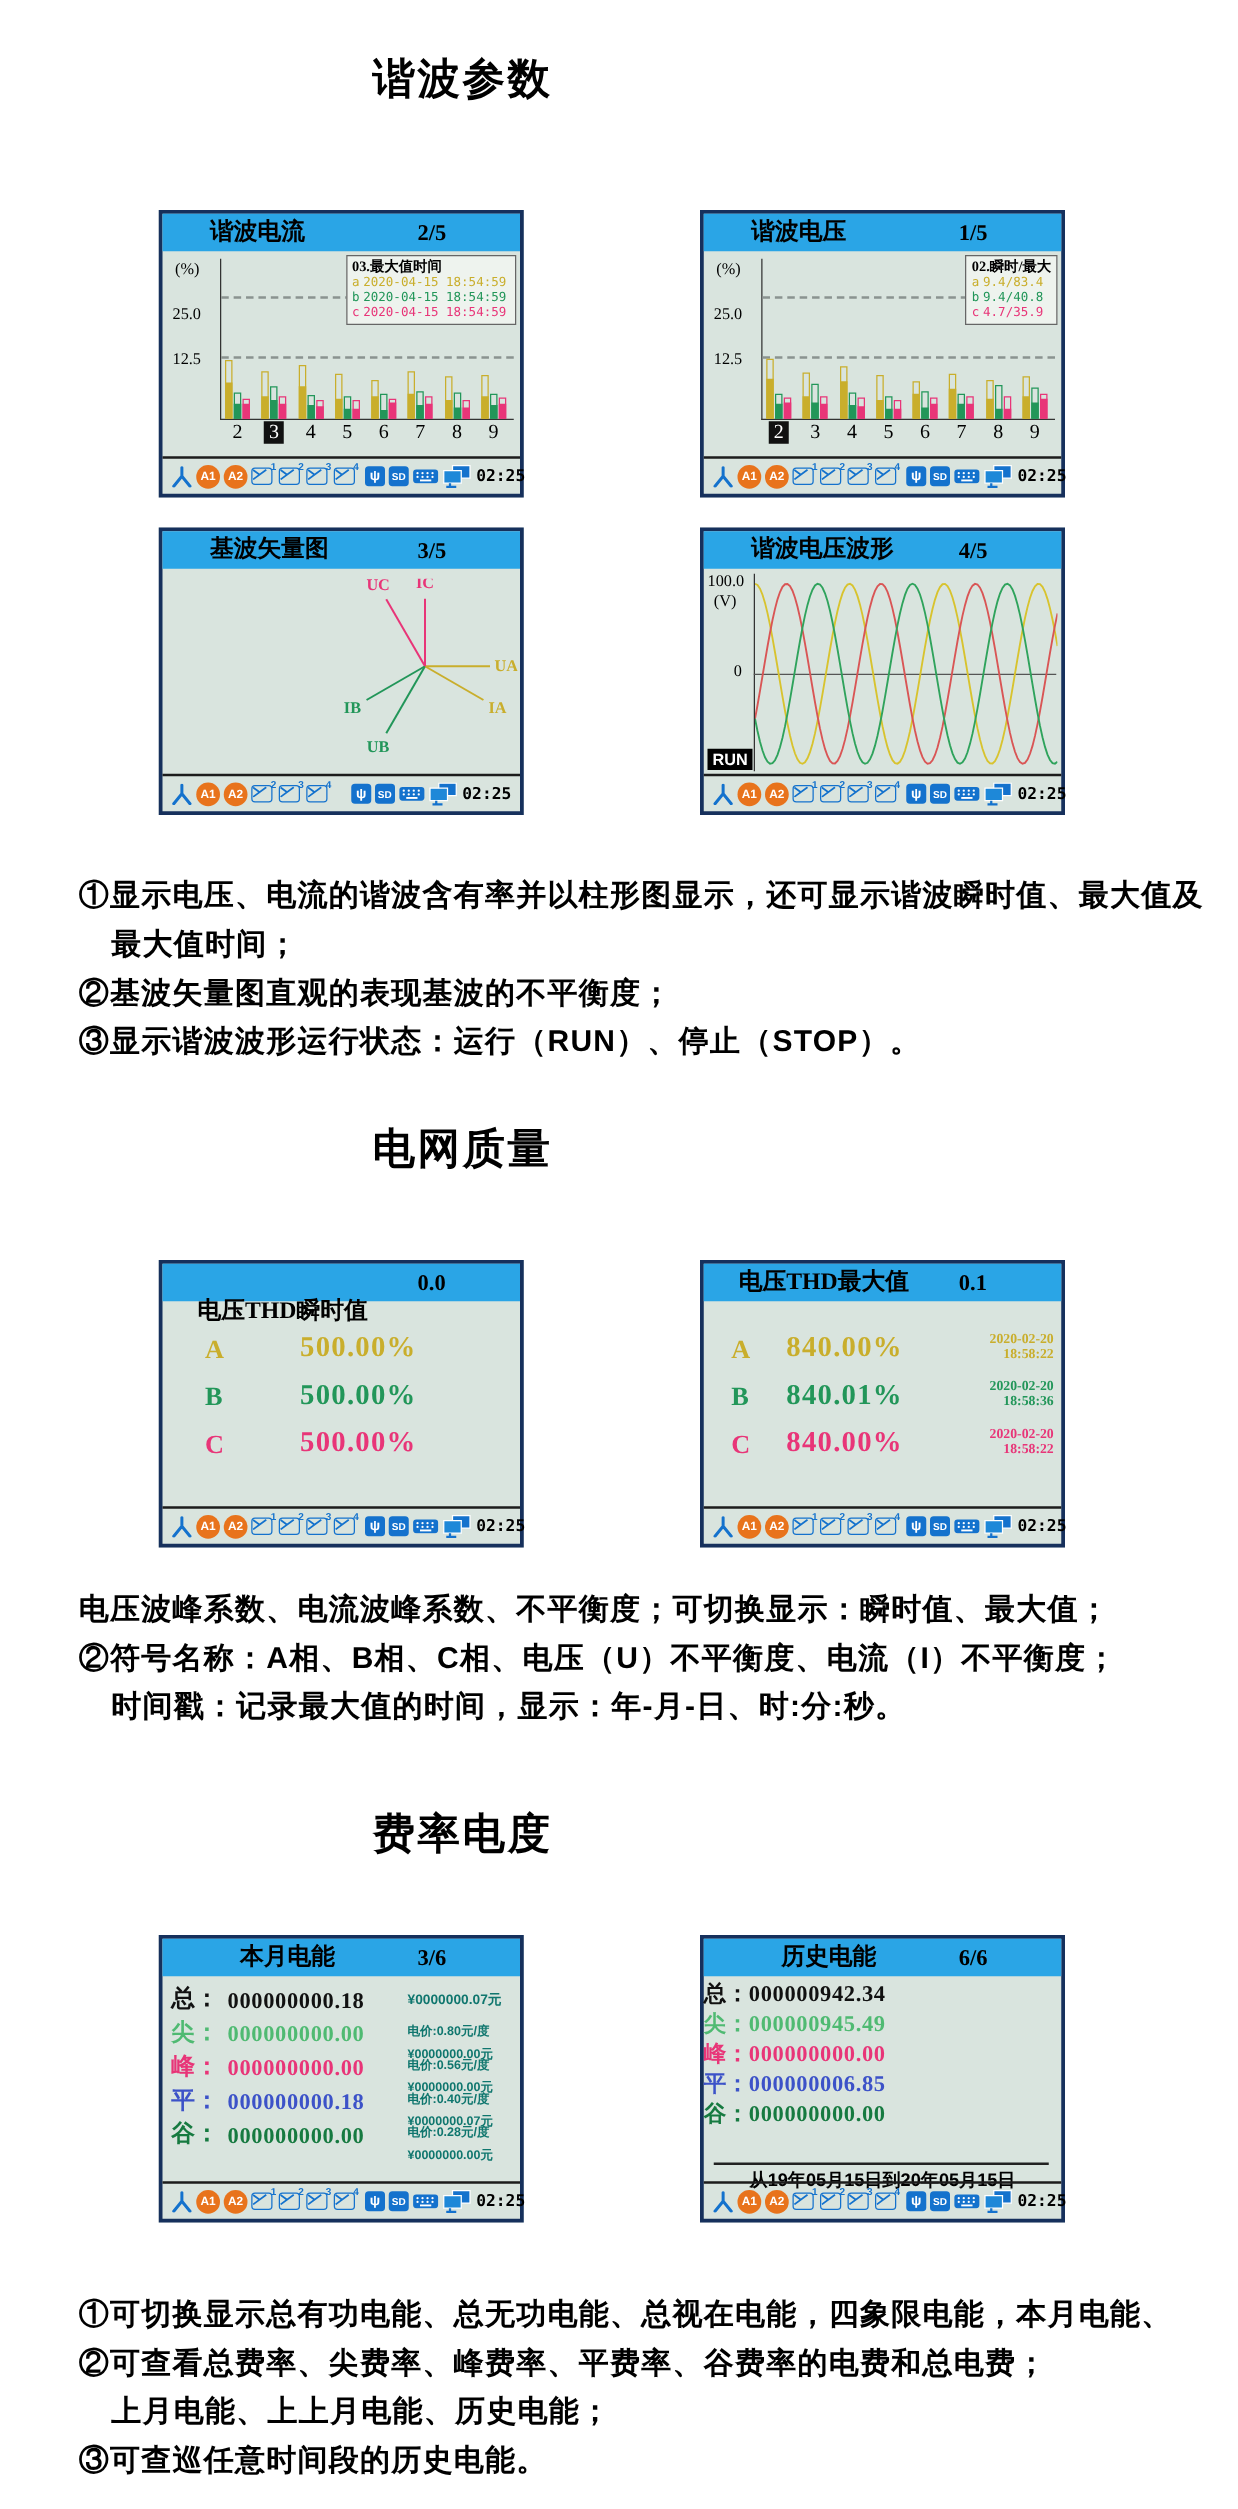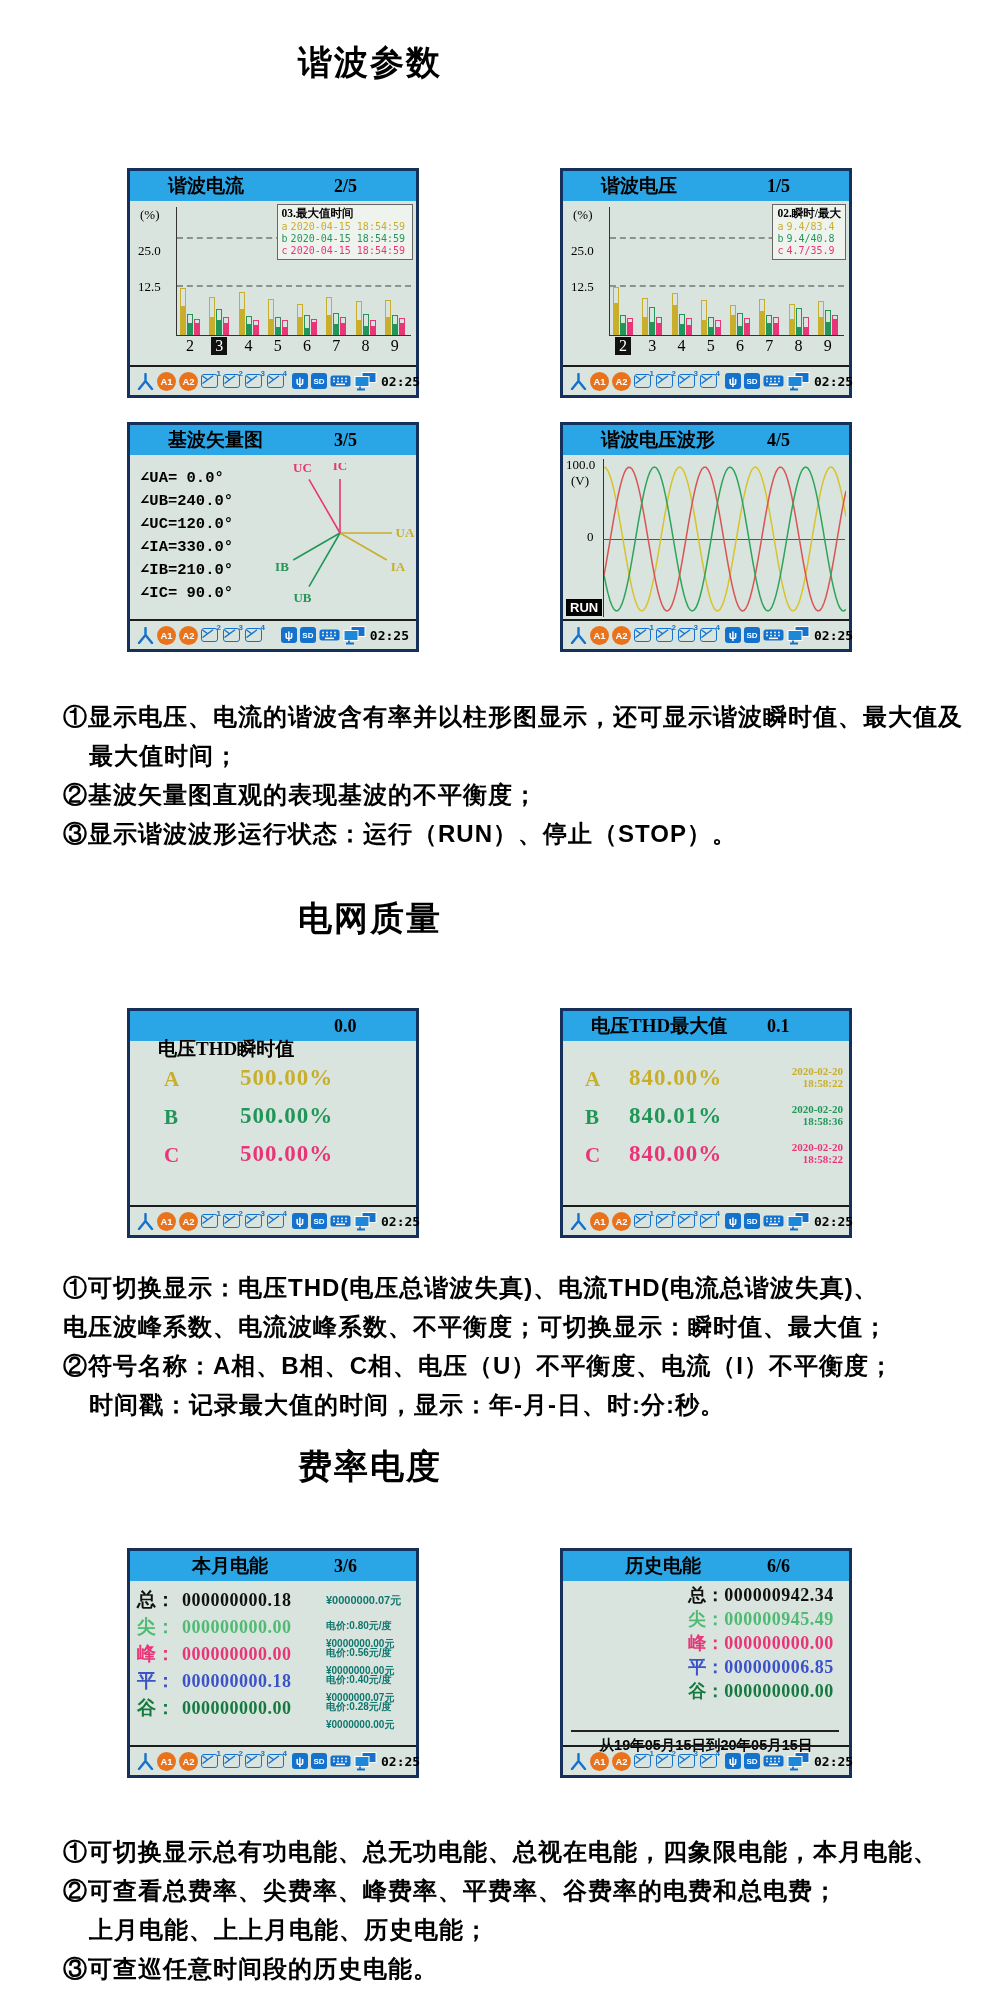--- a/index.html
+++ b/index.html
@@ -76,21 +76,21 @@
   .erow{position:absolute;left:0;width:286px;height:26px;}
   .elabel{position:absolute;left:7px;font-size:19px;font-weight:bold;line-height:26px;}
   .evalue{position:absolute;left:52px;font-family:"Liberation Serif",serif;font-size:18px;
           font-weight:600;line-height:26px;letter-spacing:0.5px;}
   .eprices{position:absolute;left:196px;top:1px;width:88px;color:#0f766e;font-weight:bold;}
   .eprices .pr{font-size:10px;line-height:11px;white-space:nowrap;}
   .eprices .am{font-size:10px;line-height:11px;white-space:nowrap;}
   .eprices.only .am{font-size:11px;line-height:24px;}
   .c-total{color:#111;} .c-sharp{color:#4fba72;} .c-peak{color:#e83578;}
   .c-flat{color:#3c52c8;} .c-valley{color:#167a40;}
-  .hrow{position:absolute;left:0;width:316px;text-align:center;line-height:24px;white-space:nowrap;margin-left:40px;}
+  .hrow{position:absolute;left:0;width:316px;line-height:24px;white-space:nowrap;}
   .hrow .hl{font-size:18px;font-weight:bold;}
   .hrow .hv{font-family:"Liberation Serif",serif;font-size:18px;font-weight:600;letter-spacing:0.5px;}
   .hsep{position:absolute;left:8px;top:149px;width:268px;border-top:2px solid #222;}
   .hrange{position:absolute;left:0;top:152px;width:286px;text-align:center;font-size:14.5px;
           font-weight:bold;line-height:24px;}
 </style>
 </head>
 <body>
 
 <div class="page">
@@ -360,28 +360,20 @@
         <span class="sbtime">02:25</span>
       </div>
   </div>
 
   <div class="screen" style="left:127px;top:422px;">
     <div class="titlebar">
       <span class="ttl">基波矢量图</span>
       <span class="pg">3/5</span>
     </div>
     <div class="body">
-      <div class="anglelist">
-        <div>∠UA=  0.0°</div>
-        <div>∠UB=240.0°</div>
-        <div>∠UC=120.0°</div>
-        <div>∠IA=330.0°</div>
-        <div>∠IB=210.0°</div>
-        <div>∠IC= 90.0°</div>
-      </div>
       <svg class="vecsvg" id="vector-svg" width="146" height="150">
           <line x1="72" y1="70" x2="124" y2="70" stroke="#c9ae2c" stroke-width="1.6"></line>
           <text x="137" y="74" fill="#c9ae2c" font-size="13" font-weight="bold" text-anchor="middle" font-family="Liberation Serif, serif">UA</text>
           <line x1="72" y1="70" x2="40.99999999999997" y2="123.69357503463519" stroke="#229659" stroke-width="1.6"></line>
           <text x="34.499999999999964" y="138.95190528383287" fill="#229659" font-size="13" font-weight="bold" text-anchor="middle" font-family="Liberation Serif, serif">UB</text>
           <line x1="72" y1="70" x2="41.000000000000014" y2="16.306424965364798" stroke="#e83578" stroke-width="1.6"></line>
           <text x="34.500000000000014" y="9.0480947161671" fill="#e83578" font-size="13" font-weight="bold" text-anchor="middle" font-family="Liberation Serif, serif">UC</text>
           <line x1="72" y1="70" x2="118.76537180435967" y2="97.00000000000003" stroke="#c9ae2c" stroke-width="1.6"></line>
           <text x="130.02370205355737" y="107.50000000000003" fill="#c9ae2c" font-size="13" font-weight="bold" text-anchor="middle" font-family="Liberation Serif, serif">IA</text>
           <line x1="72" y1="70" x2="25.23462819564032" y2="97" stroke="#229659" stroke-width="1.6"></line>
@@ -650,21 +642,20 @@
         <svg width="24" height="19" viewBox="0 0 24 19" style="flex: 0 0 auto;">
           <rect x="8" y="0.5" width="14" height="10" fill="#1472cd" stroke="#fff" stroke-width="1"></rect>
           <rect x="1" y="4.5" width="14" height="10" fill="#1e88d8" stroke="#fff" stroke-width="1"></rect>
           <path d="M6 14.5 L6 17 M3 17.5 L11 17.5" stroke="#1472cd" stroke-width="1.8" fill="none"></path>
         </svg>
         <span class="sbtime">02:25</span>
       </div>
   </div>
 
   <div class="descblock" style="top:1268px;">
-    <div class="dline">①可切换显示：电压THD(电压总谐波失真)、电流THD(电流总谐波失真)、</div>
     <div class="dline">电压波峰系数、电流波峰系数、不平衡度；可切换显示：瞬时值、最大值；</div>
     <div class="dline">②符号名称：A相、B相、C相、电压（U）不平衡度、电流（I）不平衡度；</div>
     <div class="dline indent">时间戳：记录最大值的时间，显示：年-月-日、时:分:秒。</div>
   </div>
 
   <h1 class="heading" style="top:1444px;">费率电度</h1>
 
   <div class="screen" style="left:127px;top:1548px;">
     <div class="titlebar">
       <span class="ttl" style="left:62px;">本月电能</span>

